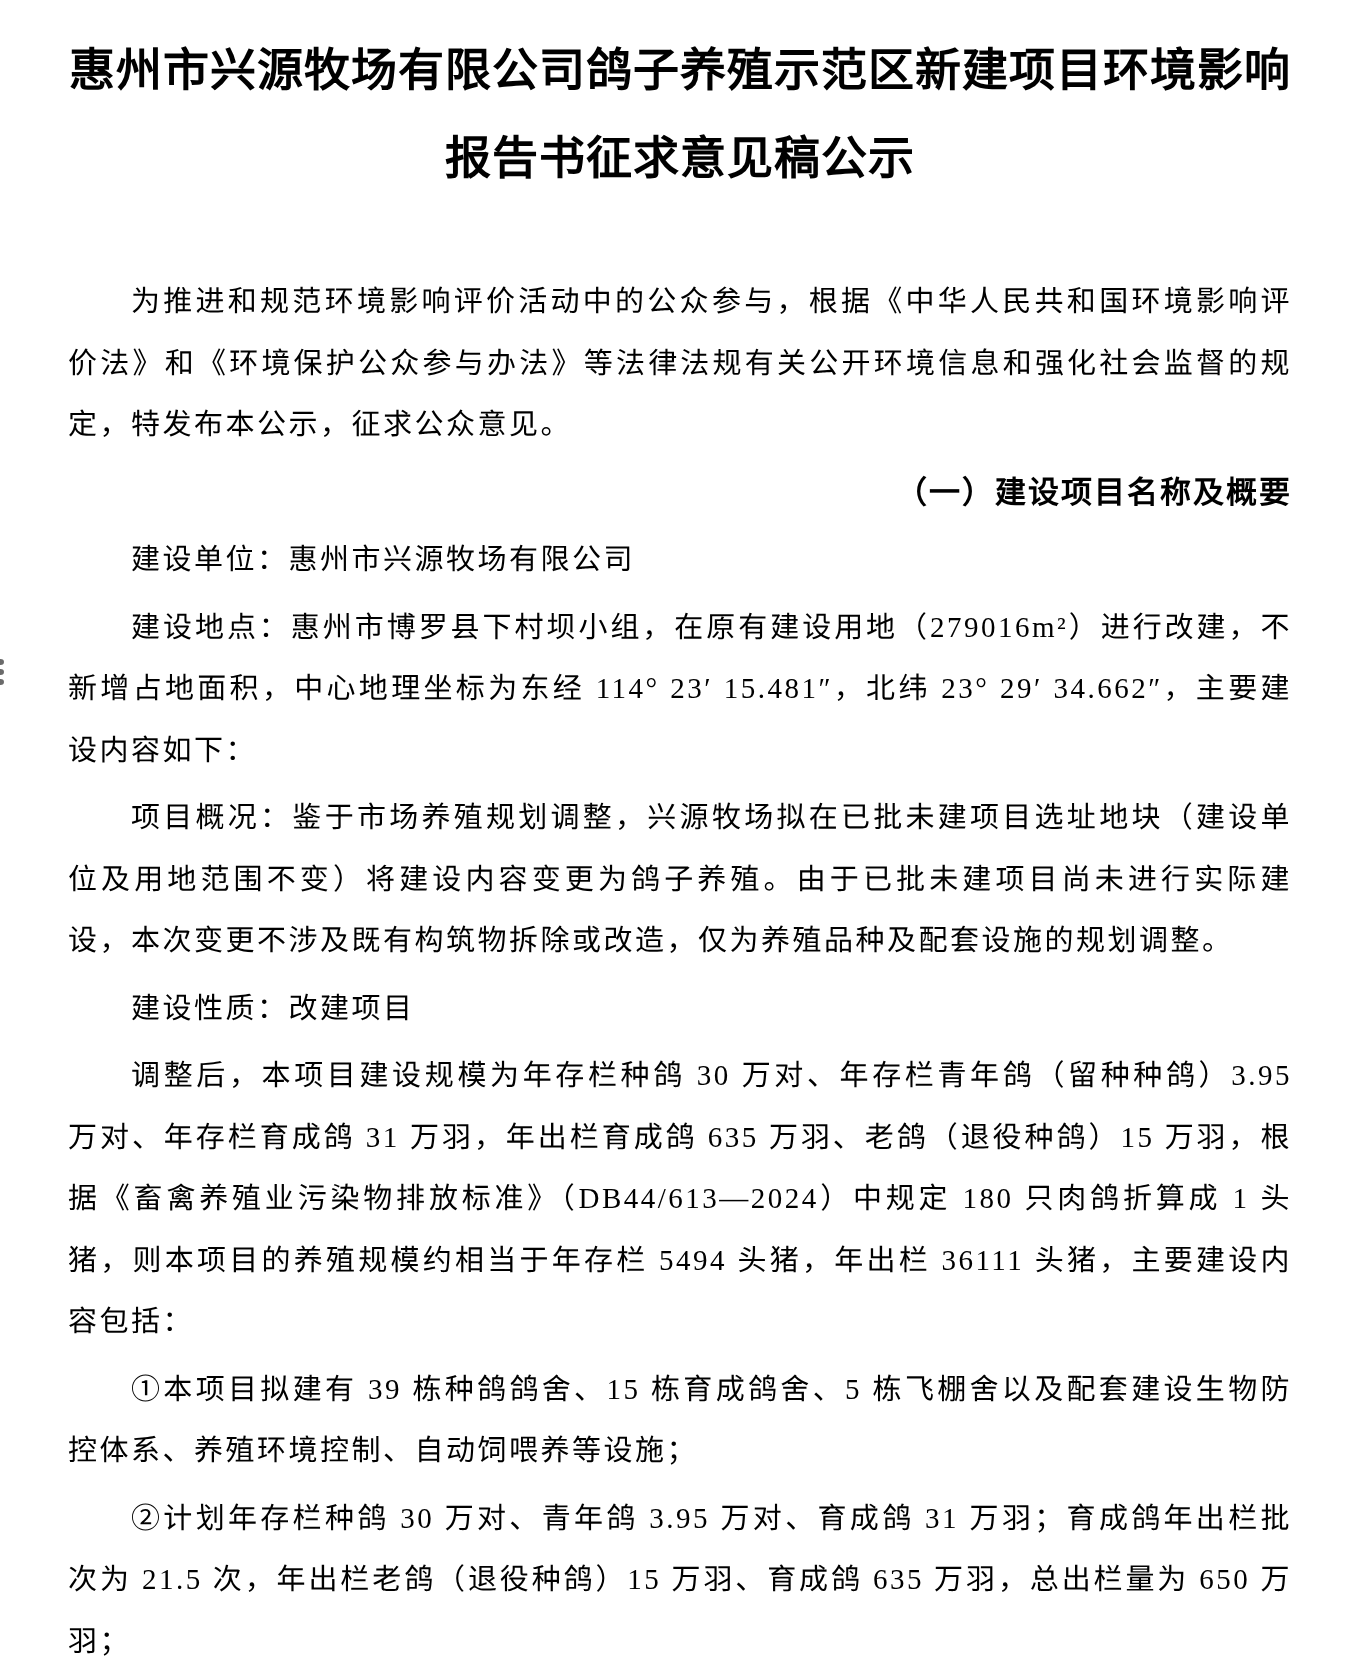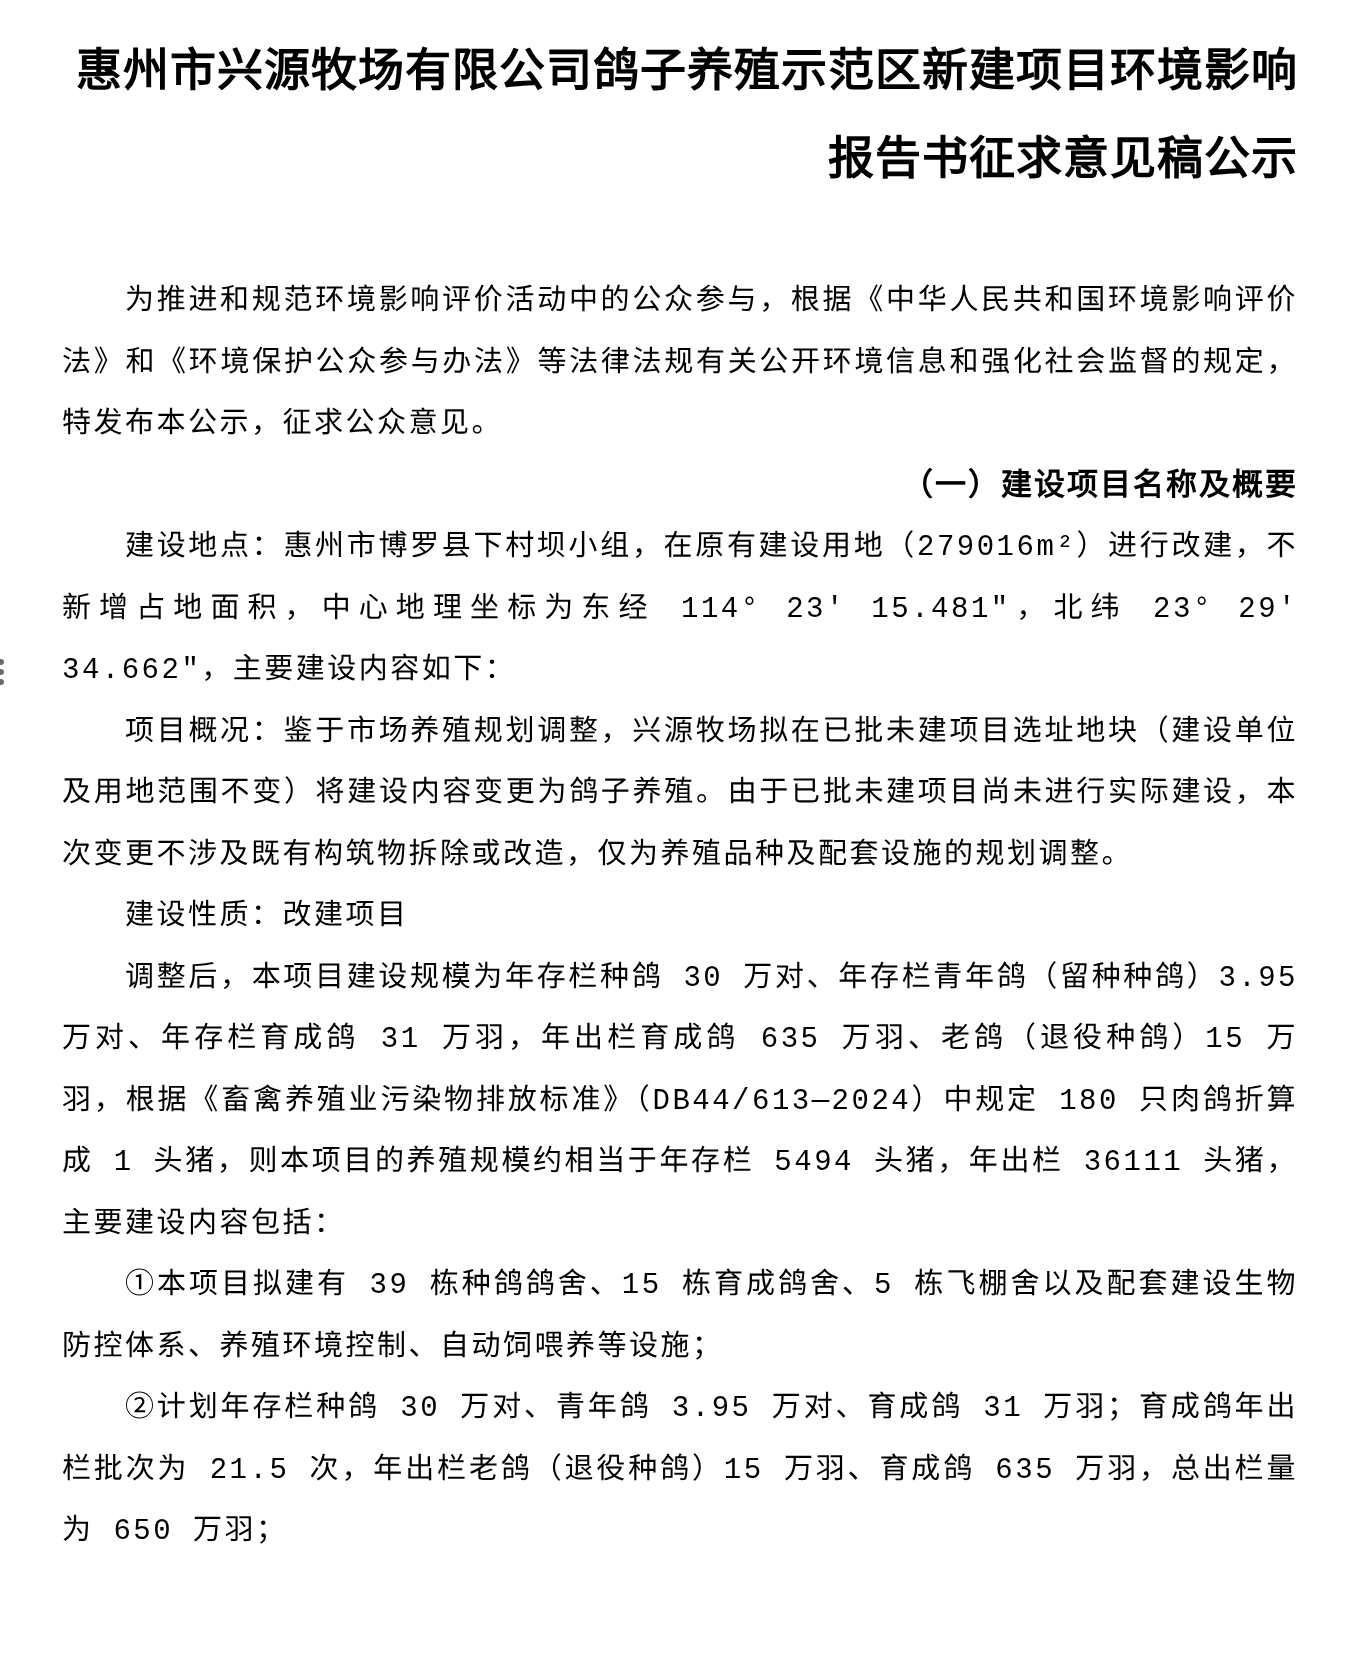--- a/index.html
+++ b/index.html
@@ -18,27 +18,27 @@
     box-sizing: border-box;
     width: 1355px;
     padding: 26px 57px 0 62px;
   }
   .doc-title {
     margin: 0 0 69px 0;
     font-family: "Liberation Sans", "DejaVu Sans", sans-serif;
     font-weight: bold;
     font-size: 46px;
     line-height: 88px;
-    text-align: right;
+    text-align: center;
     letter-spacing: 1px;
   }
   .title-line { display: block; }
   .para, .heading {
-    margin: 0;
-    font-family: Liberation Mono, monospace;
+    margin: 6px;
+    font-family: Liberation Serif, serif;
     font-size: 29px;
     line-height: 61.5px;
     letter-spacing: 2.5px;
     text-align: justify;
     text-justify: inter-character;
   }
   .heading {
     font-size: 31px;
     font-weight: bold;
     letter-spacing: 2px;
@@ -74,20 +74,21 @@
   <h1 class="doc-title">
     <span class="title-line">惠州市兴源牧场有限公司鸽子养殖示范区新建项目环境影响</span>
     <span class="title-line">报告书征求意见稿公示</span>
   </h1>
 
   <p class="para indent">为推进和规范环境影响评价活动中的公众参与，根据《中华人民共和国环境影响评价法》和《环境保护公众参与办法》等法律法规有关公开环境信息和强化社会监督的规定，特发布本公示，征求公众意见。</p>
 
   <h2 class="heading">（一）建设项目名称及概要</h2>
 
 
+  <p class="para indent">建设单位：惠州市兴源牧场有限公司</p>
 
   <p class="para indent">建设地点：惠州市博罗县下村坝小组，在原有建设用地（279016m²）进行改建，不新增占地面积，中心地理坐标为东经 114° 23′ 15.481″，北纬 23° 29′ 34.662″，主要建设内容如下：</p>
 
   <p class="para indent">项目概况：鉴于市场养殖规划调整，兴源牧场拟在已批未建项目选址地块（建设单位及用地范围不变）将建设内容变更为鸽子养殖。由于已批未建项目尚未进行实际建设，本次变更不涉及既有构筑物拆除或改造，仅为养殖品种及配套设施的规划调整。</p>
 
   <p class="para indent">建设性质：改建项目</p>
 
   <p class="para indent">调整后，本项目建设规模为年存栏种鸽 30 万对、年存栏青年鸽（留种种鸽）3.95 万对、年存栏育成鸽 31 万羽，年出栏育成鸽 635 万羽、老鸽（退役种鸽）15 万羽，根据《畜禽养殖业污染物排放标准》（DB44/613—2024）中规定 180 只肉鸽折算成 1 头猪，则本项目的养殖规模约相当于年存栏 5494 头猪，年出栏 36111 头猪，主要建设内容包括：</p>
 
   <p class="para indent">①本项目拟建有 39 栋种鸽鸽舍、15 栋育成鸽舍、5 栋飞棚舍以及配套建设生物防控体系、养殖环境控制、自动饲喂养等设施；</p>

